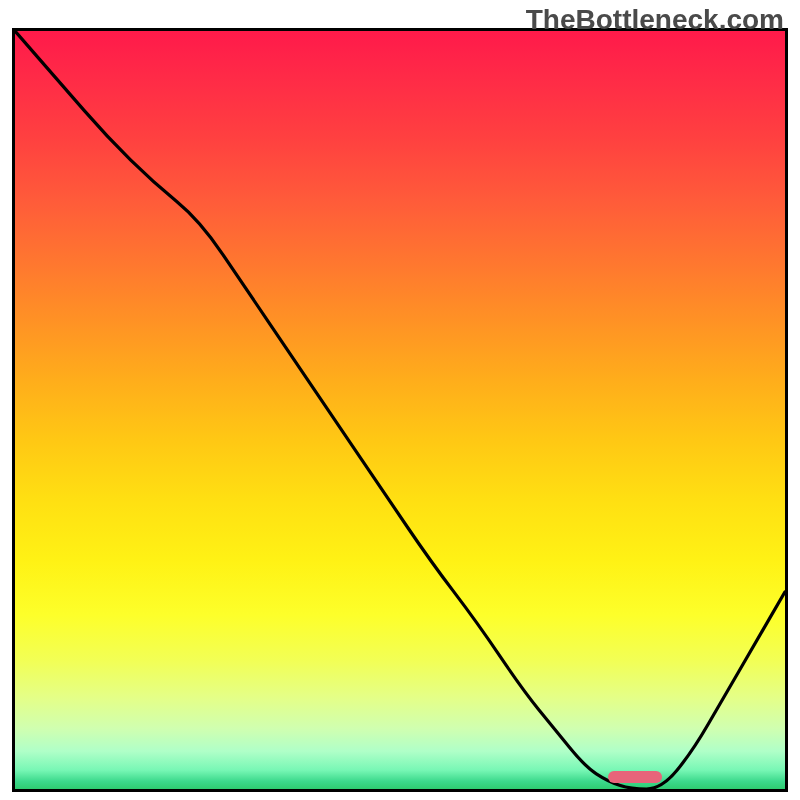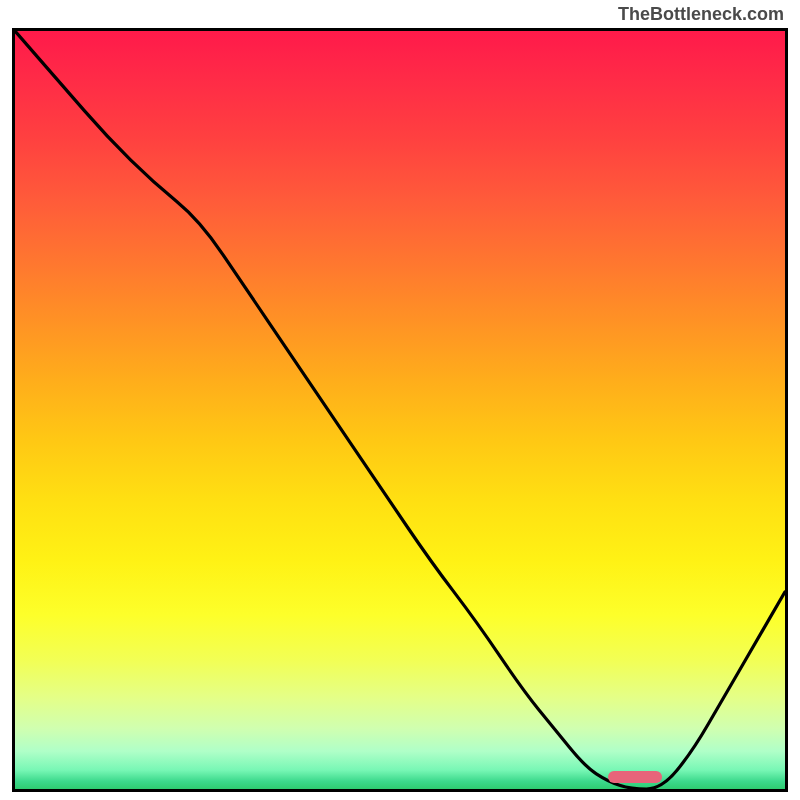--- a/index.html
+++ b/index.html
@@ -8,21 +8,21 @@
     height: 800px;
     background: #ffffff;
     font-family: Arial, sans-serif;
     position: relative;
     overflow: hidden;
   }
   .watermark {
     position: absolute;
     top: 4px;
     right: 16px;
-    font-size: 18px;
+    font-size: 28px;
     font-weight: bold;
     color: #4a4a4a;
     z-index: 10;
   }
   .chart-outer {
     position: absolute;
     top: 28px;
     left: 12px;
     width: 776px;
     height: 764px;

